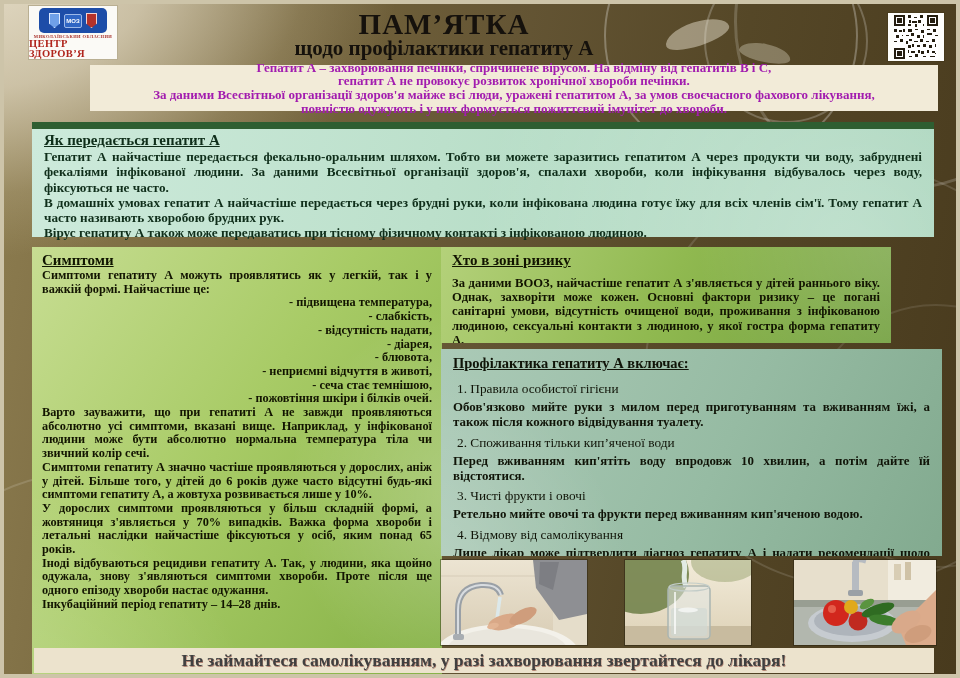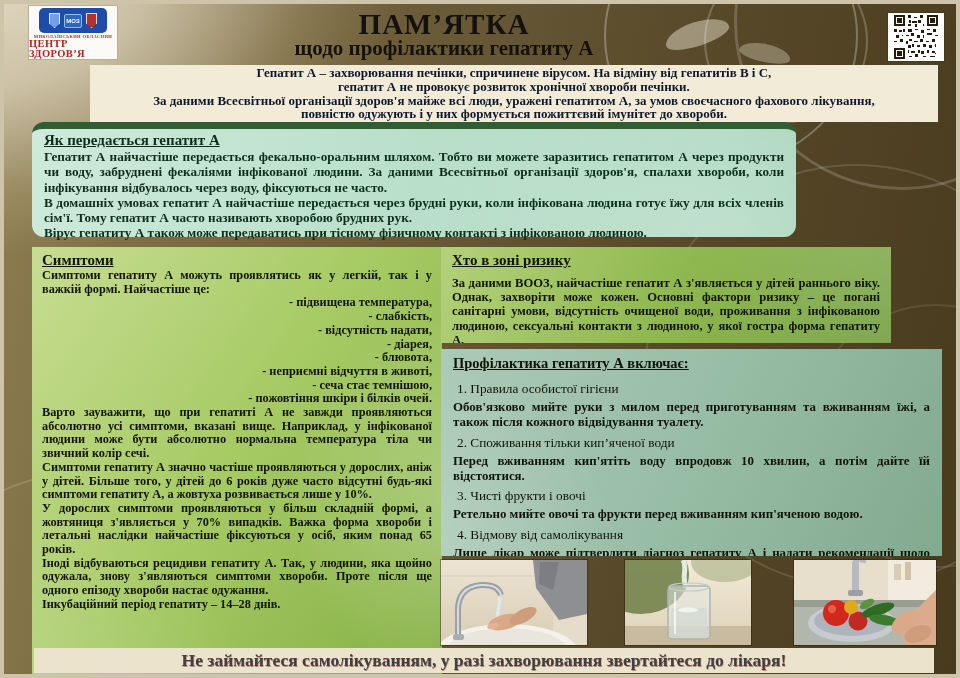--- a/index.html
+++ b/index.html
@@ -28,30 +28,30 @@
   .logo-line{margin-top:1px;font-size:4.5px;letter-spacing:.4px;color:#a8302a;font-weight:bold;white-space:nowrap;}
   .logo-name{font-size:10.5px;font-weight:bold;color:#b0241c;letter-spacing:.4px;line-height:10px;}
   .titleblock{position:absolute;left:150px;top:6px;width:580px;text-align:center;z-index:5;color:#15110c;}
   .title{font-size:29px;font-weight:bold;line-height:28px;letter-spacing:1px;}
   .subtitle{font-size:21px;font-weight:bold;line-height:21px;text-align:center;}
   .qr{position:absolute;left:884px;top:9px;width:56px;height:48px;background:#fdfdfa;z-index:5;
       display:flex;align-items:center;justify-content:center;box-shadow:0 0 0 1px rgba(60,48,20,.35);}
   .qr svg{width:44px;height:44px;}
 
   
-  .intro{position:absolute;left:86px;top:61px;width:848px;height:57px;background:#f2ebd8;z-index:4;
+  .intro{position:absolute;left:86px;top:61px;width:848px;height:46px;background:#f2ebd8;z-index:4;
          display:flex;flex-direction:column;align-items:center;justify-content:center;
-         color:#0f172a;font-weight:bold;font-size:13px;line-height:13.6px;white-space:nowrap;}
-
-  
-  .transmission{position:absolute;left:28px;top:118px;width:764px;height:115px;z-index:4;box-sizing:border-box;
+         color:#a21caf;font-weight:bold;font-size:13px;line-height:13.6px;white-space:nowrap;}
+
+  
+  .transmission{position:absolute;left:28px;top:118px;width:902px;height:115px;z-index:4;box-sizing:border-box;
         background:
           radial-gradient(circle at 90% 110%, rgba(255,255,255,0.28) 0%, rgba(255,255,255,0) 45%),
           linear-gradient(100deg,#cdeadb 0%,#bce0cb 45%,#a3d2b7 100%);
-        border-top:7px solid #2e5e31;padding:3px 12px 0 12px;color:#0f2e1a;border-radius:12px;}
+        border-top:7px solid #2e5e31;padding:3px 12px 0 12px;color:#0f2e1a;}
   .sec-title{font-size:15px;font-weight:bold;text-decoration:underline;line-height:17px;}
   .transmission p{margin:0;font-size:13.2px;font-weight:bold;line-height:15.3px;text-align:justify;}
 
   
   .symptoms{position:absolute;left:28px;top:243px;width:410px;height:458px;z-index:4;box-sizing:border-box;
         background:
           radial-gradient(circle at 110% 55%, rgba(255,255,255,0.30) 0%, rgba(255,255,255,0) 38%),
           radial-gradient(circle at -10% 110%, rgba(255,255,255,0.22) 0%, rgba(255,255,255,0) 40%),
           linear-gradient(125deg,#c7dd92 0%,#a8cb66 45%,#82af43 100%);
         padding:5px 10px;color:#121400;overflow:hidden;}

